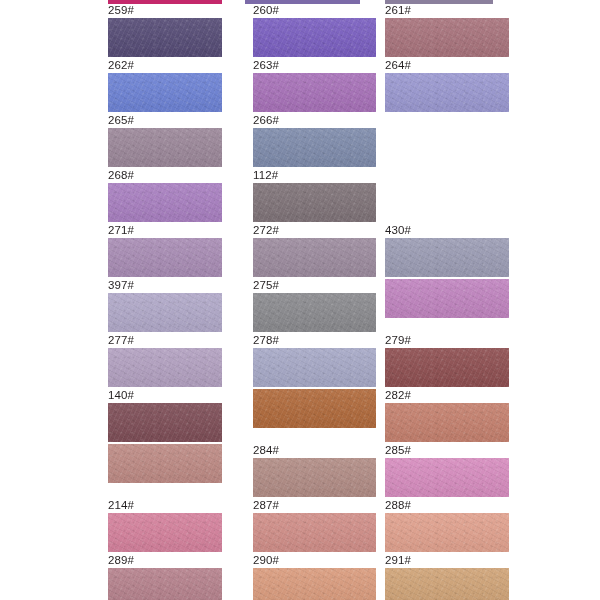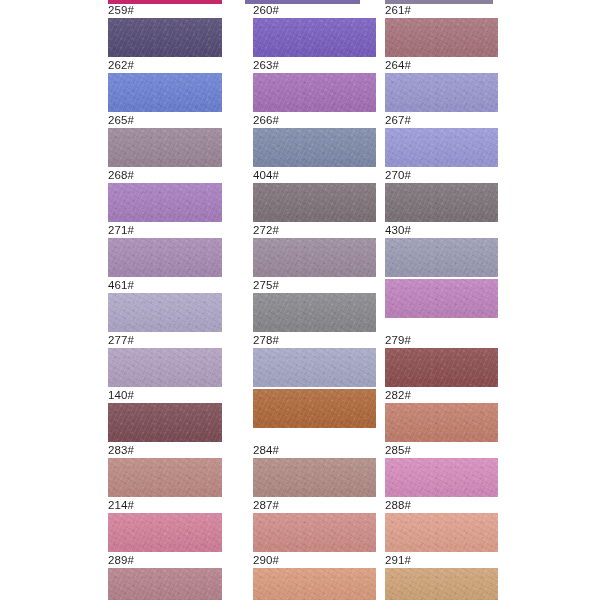--- a/index.html
+++ b/index.html
@@ -38,21 +38,21 @@
     padding-left: 32px;
   }
 
   .swatch-cell {
     position: absolute;
     top: 0;
     width: 114px;
   }
   .swatch-cell.col-0 { left: 108px; }
   .swatch-cell.col-1 { left: 253px; width: 123px; }
-  .swatch-cell.col-2 { left: 385px; width: 113px; }
+  .swatch-cell.col-2 { left: 385px; width: 124px; }
 
   .swatch-label {
     font-size: 11.5px;
     line-height: 13px;
     color: #231f20;
     letter-spacing: 0.1px;
     height: 14px;
     white-space: nowrap;
     font-family: "Liberation Sans", sans-serif;
   }
@@ -150,56 +150,48 @@
       </div>
       <div class="swatch-row">
         <div class="swatch-cell col-0">
           <div class="swatch-label">265#</div>
           <div class="swatch-chip" title="265# #9b8799" style="background-color: rgb(155, 135, 153);"></div>
         </div>
         <div class="swatch-cell col-1">
           <div class="swatch-label">266#</div>
           <div class="swatch-chip" title="266# #7e8bab" style="background-color: rgb(126, 139, 171);"></div>
         </div>
-        <div class="swatch-cell col-2">
-          <div class="swatch-label">267#</div>
-          <div class="swatch-chip" title="267# #9b99d8" style="background-color: rgb(155, 153, 216);"></div>
-        </div>
       </div>
       <div class="swatch-row">
         <div class="swatch-cell col-0">
           <div class="swatch-label">268#</div>
           <div class="swatch-chip" title="268# #a87fc0" style="background-color: rgb(168, 127, 192);"></div>
         </div>
         <div class="swatch-cell col-1">
-          <div class="swatch-label">404#</div>
+          <div class="swatch-label">112#</div>
           <div class="swatch-chip" title="269# #7f7378" style="background-color: rgb(127, 115, 120);"></div>
-        </div>
-        <div class="swatch-cell col-2">
-          <div class="swatch-label">270#</div>
-          <div class="swatch-chip" title="270# #7d747a" style="background-color: rgb(125, 116, 122);"></div>
         </div>
       </div>
       <div class="swatch-row">
         <div class="swatch-cell col-0">
           <div class="swatch-label">271#</div>
           <div class="swatch-chip" title="271# #a88cb4" style="background-color: rgb(168, 140, 180);"></div>
         </div>
         <div class="swatch-cell col-1">
           <div class="swatch-label">272#</div>
           <div class="swatch-chip" title="272# #9c8b9e" style="background-color: rgb(156, 139, 158);"></div>
         </div>
         <div class="swatch-cell col-2">
           <div class="swatch-label">430#</div>
           <div class="swatch-chip" title="273# #9b9cb4" style="background-color: rgb(155, 156, 180);"></div>
         </div>
       </div>
       <div class="swatch-row">
         <div class="swatch-cell col-0">
-          <div class="swatch-label">461#</div>
+          <div class="swatch-label">397#</div>
           <div class="swatch-chip" title="274# #b0a8c8" style="background-color: rgb(176, 168, 200);"></div>
         </div>
         <div class="swatch-cell col-1">
           <div class="swatch-label">275#</div>
           <div class="swatch-chip" title="275# #8a8a8e" style="background-color: rgb(138, 138, 142);"></div>
         </div>
         <div class="swatch-cell col-2">
           <div class="swatch-chip" title="276# #c084bf" style="background-color: rgb(192, 132, 191);"></div>
         </div>
       </div>
@@ -225,21 +217,20 @@
         <div class="swatch-cell col-1">
           <div class="swatch-chip" title="281# #b06a3c" style="background-color: rgb(176, 106, 60);"></div>
         </div>
         <div class="swatch-cell col-2">
           <div class="swatch-label">282#</div>
           <div class="swatch-chip" title="282# #c4806e" style="background-color: rgb(196, 128, 110);"></div>
         </div>
       </div>
       <div class="swatch-row">
         <div class="swatch-cell col-0">
-          <div class="swatch-label">283#</div>
           <div class="swatch-chip" title="283# #bd8a84" style="background-color: rgb(189, 138, 132);"></div>
         </div>
         <div class="swatch-cell col-1">
           <div class="swatch-label">284#</div>
           <div class="swatch-chip" title="284# #b18c85" style="background-color: rgb(177, 140, 133);"></div>
         </div>
         <div class="swatch-cell col-2">
           <div class="swatch-label">285#</div>
           <div class="swatch-chip" title="285# #d68cbe" style="background-color: rgb(214, 140, 190);"></div>
         </div>

